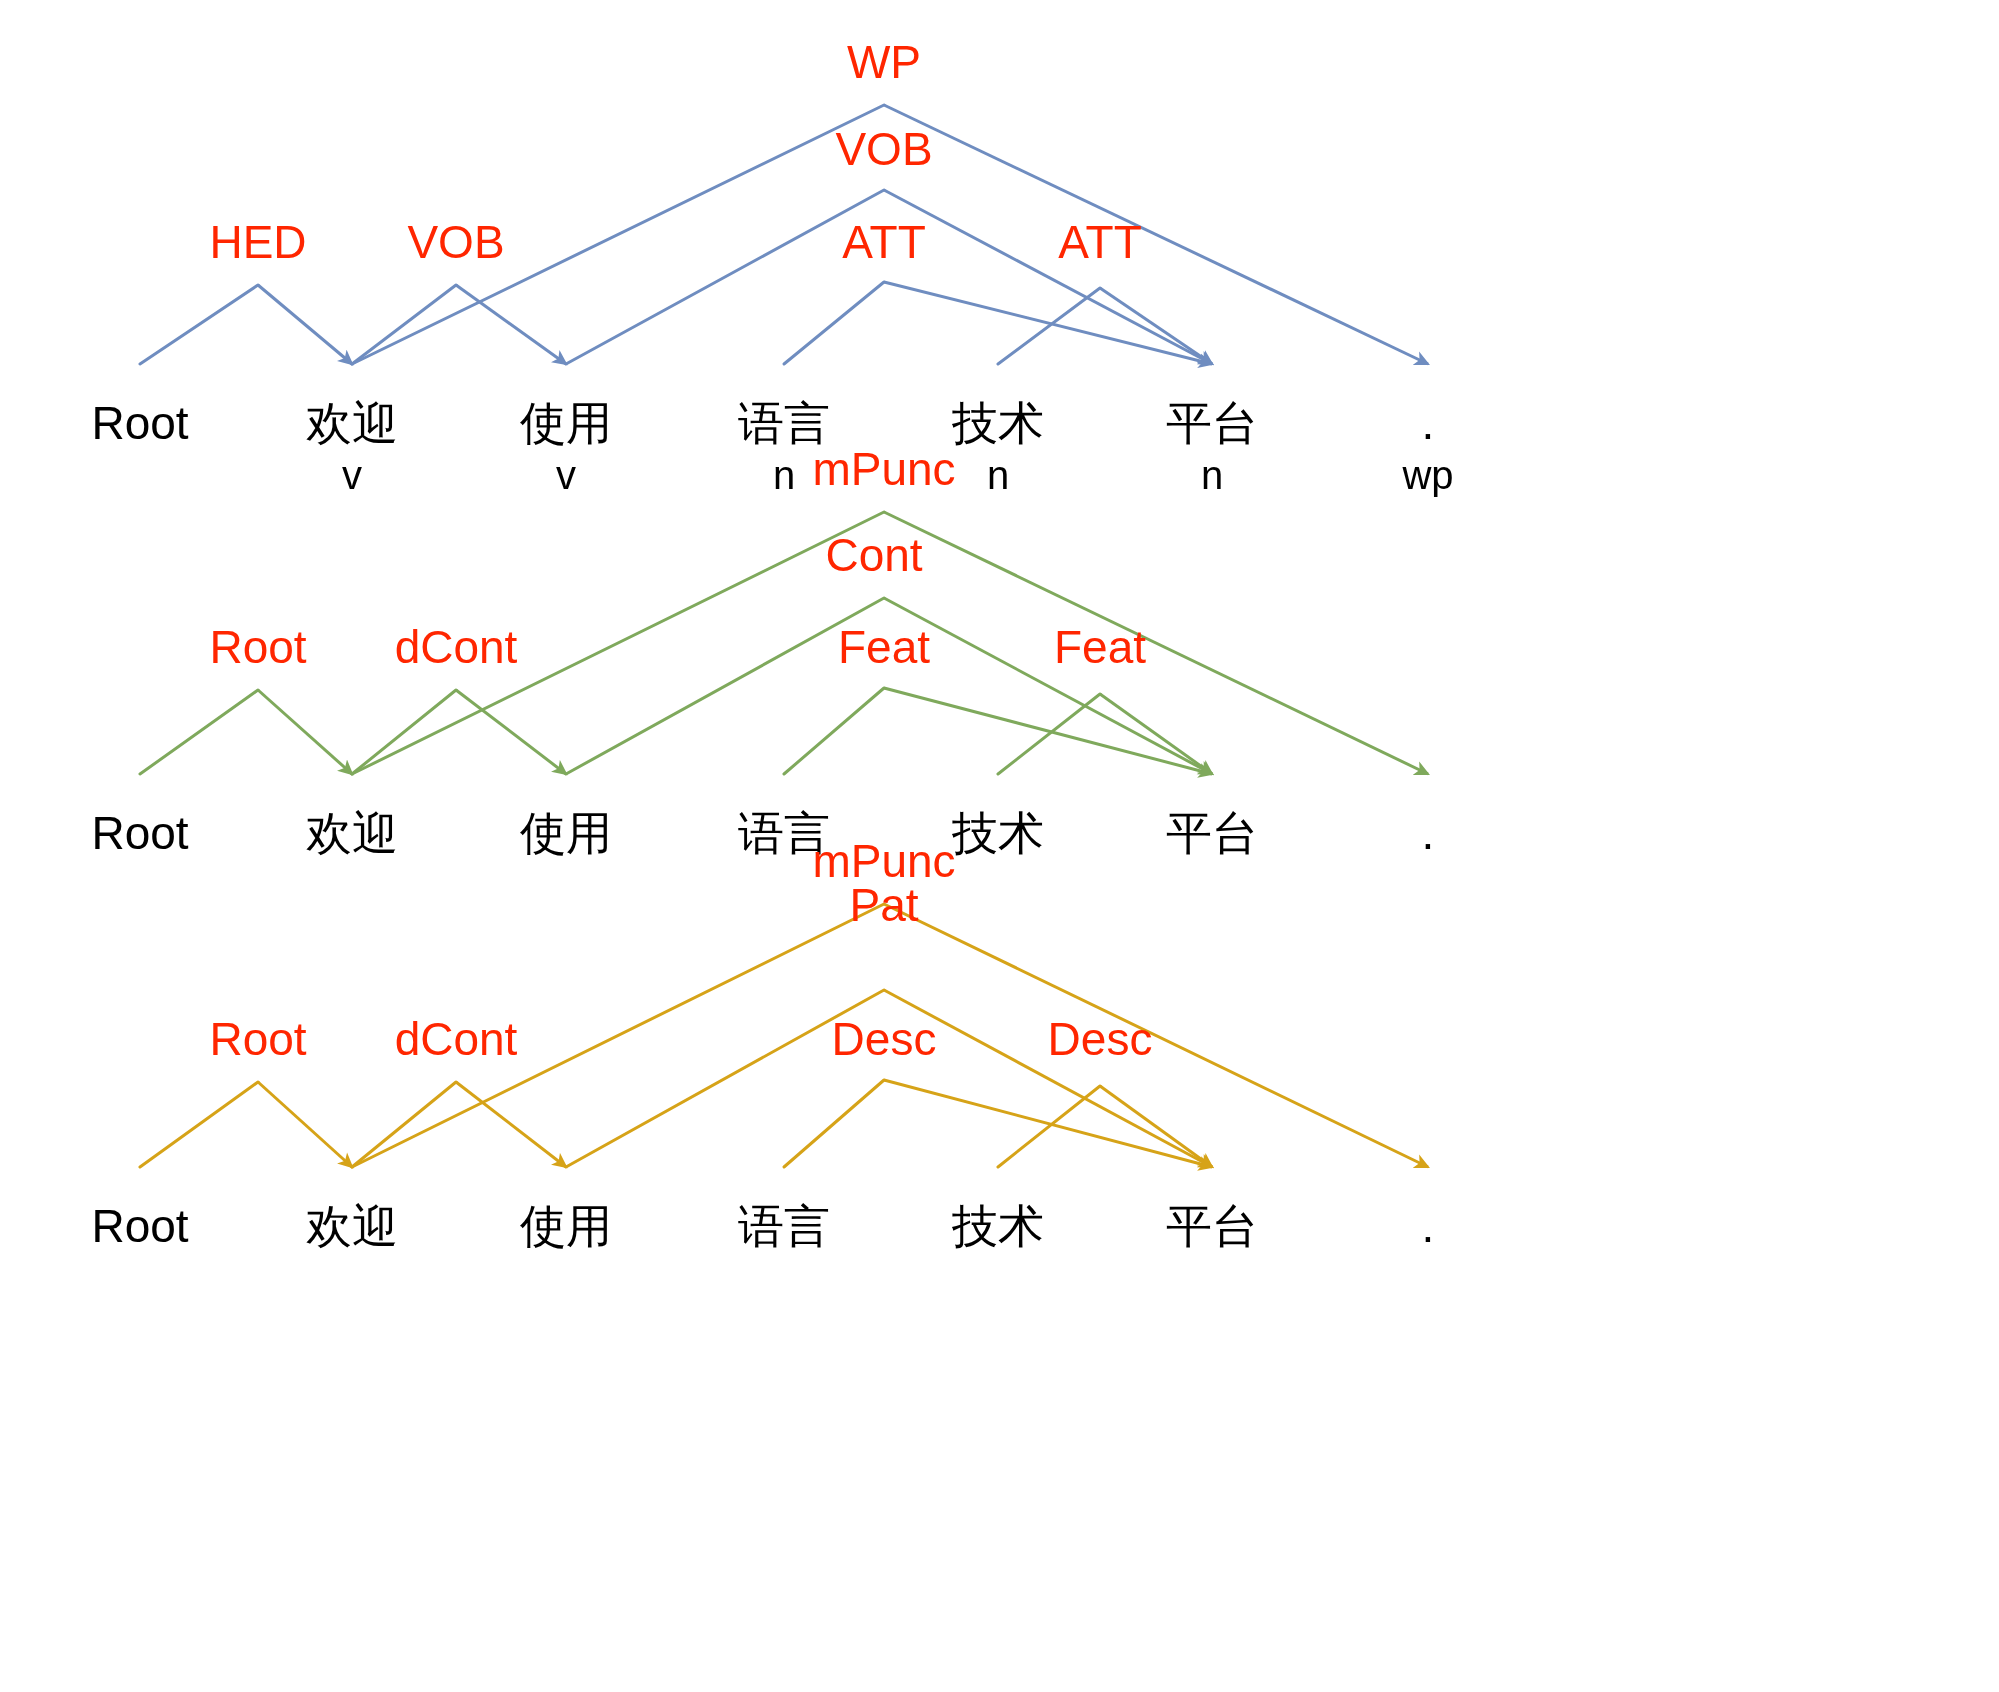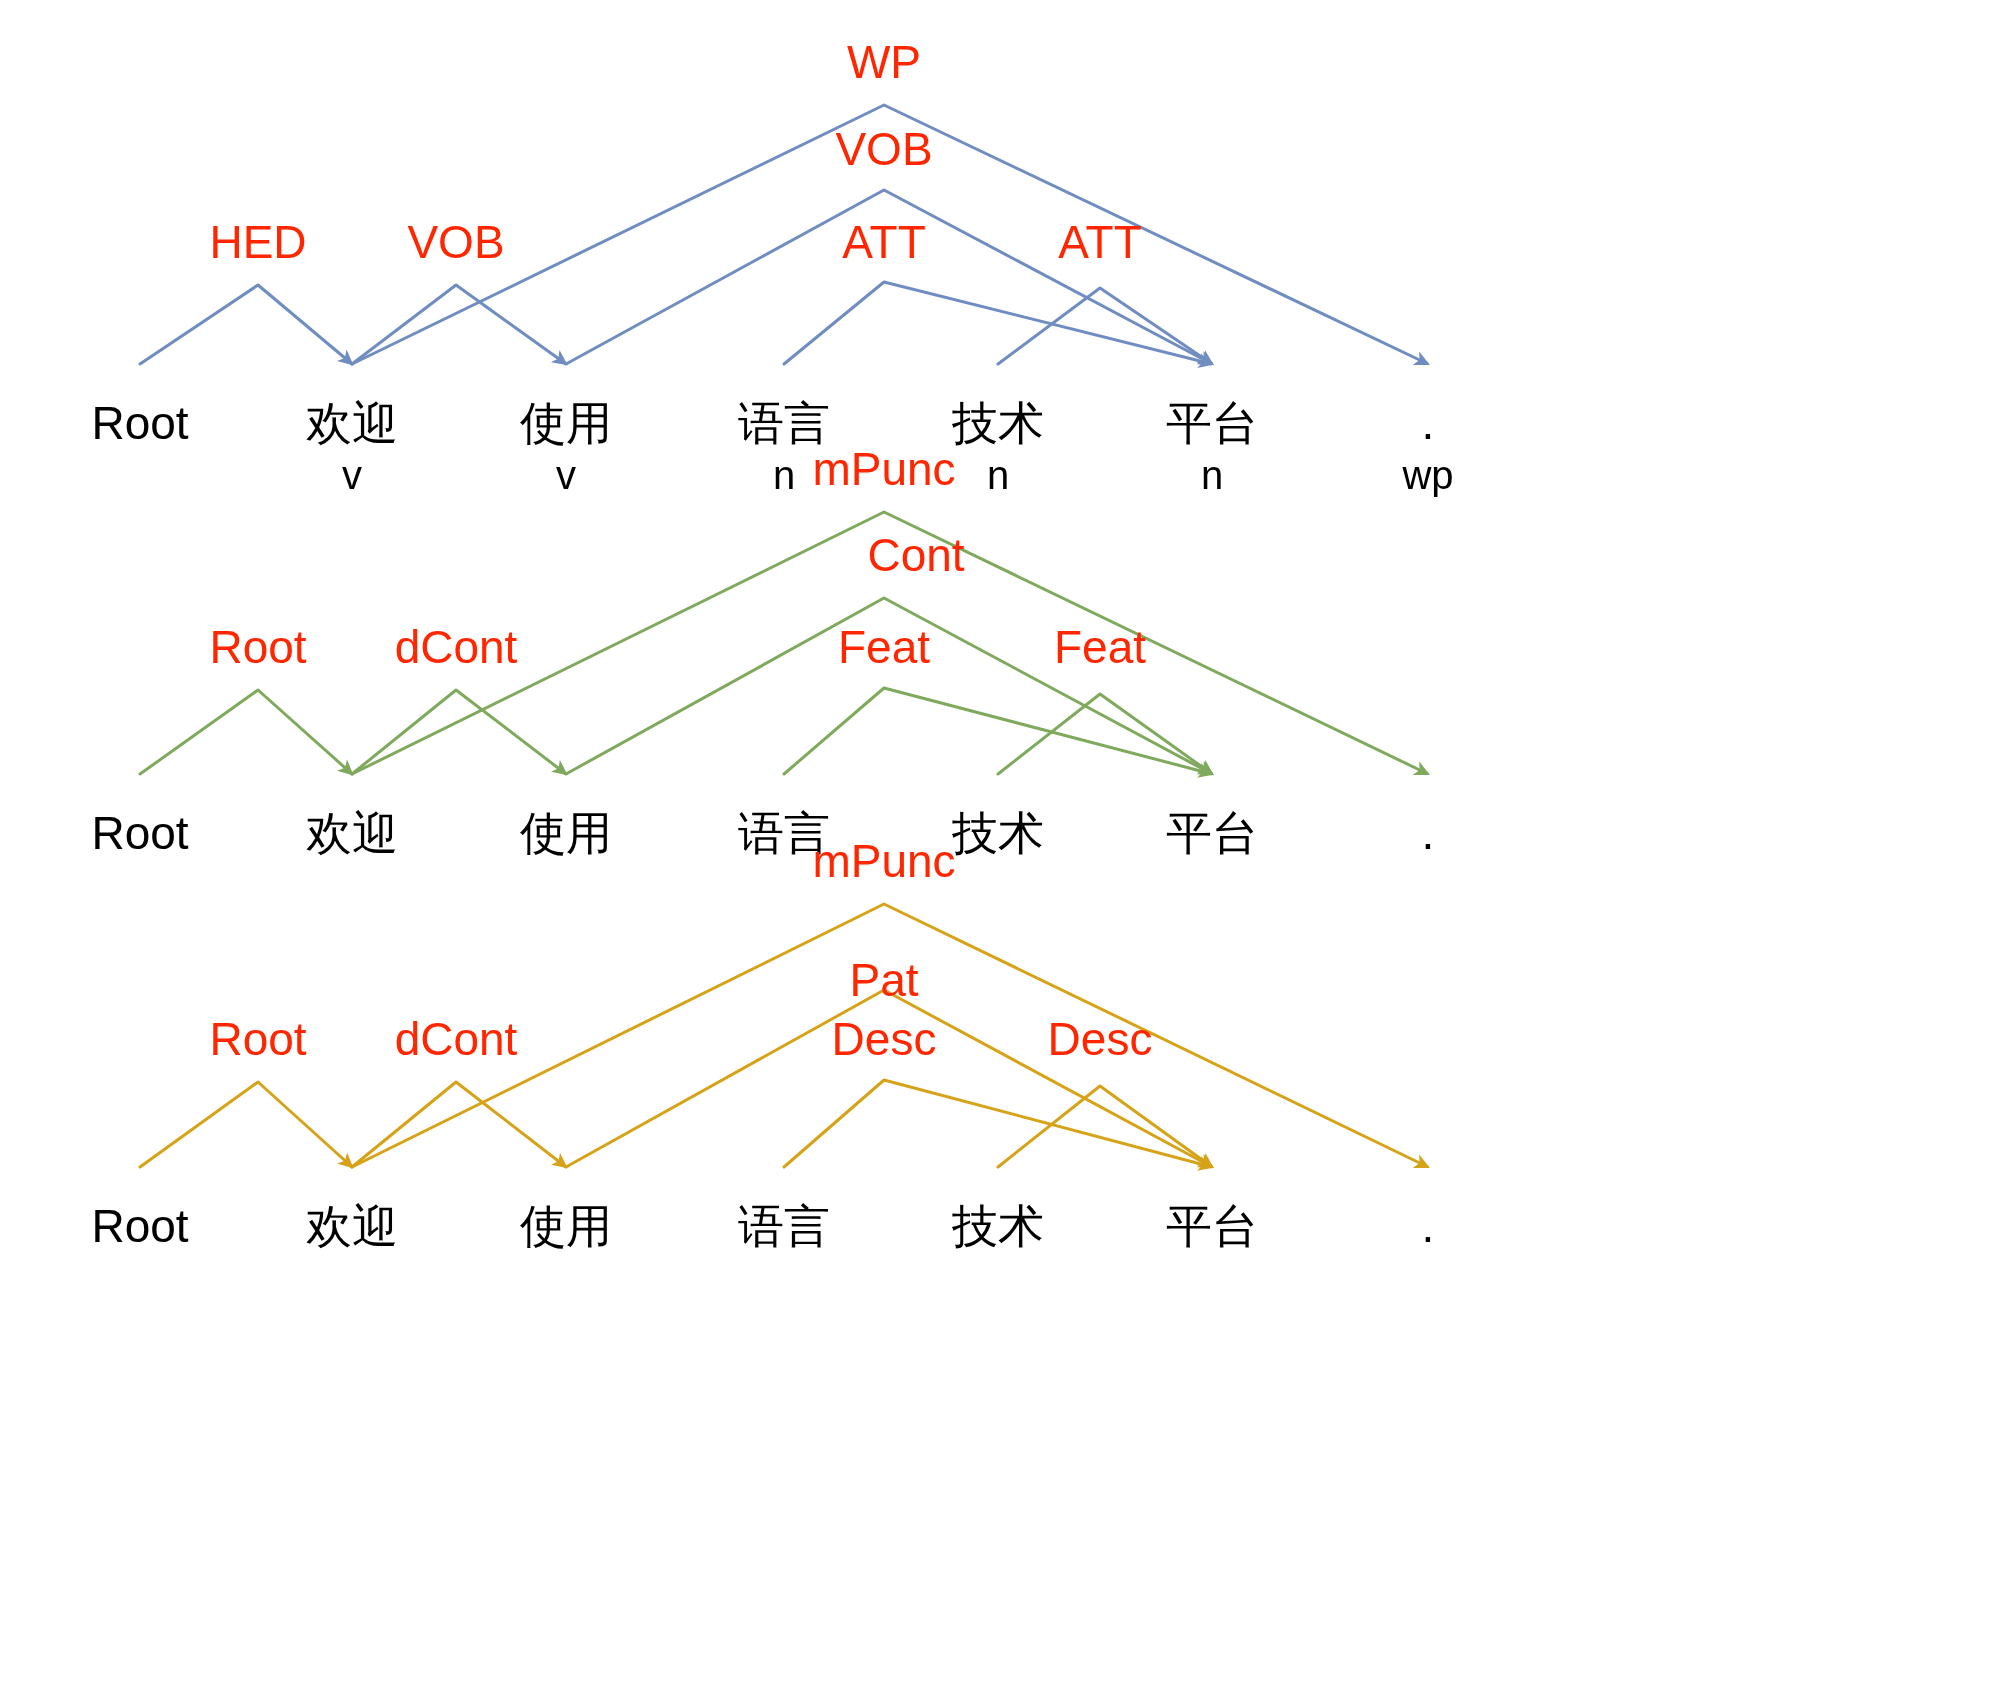--- a/index.html
+++ b/index.html
@@ -130,34 +130,34 @@
       <div class="node-text word-label" style="left: 998px; top: 400px;">技术</div>
       <div class="node-text pos-label" style="left: 998px; top: 455px;">n</div>
       <div class="node-text word-label" style="left: 1212px; top: 400px;">平台</div>
       <div class="node-text pos-label" style="left: 1212px; top: 455px;">n</div>
       <div class="node-text word-label" style="left: 1428px; top: 400px;">.</div>
       <div class="node-text pos-label" style="left: 1428px; top: 455px;">wp</div>
       <div class="rel-label" style="left: 258px; top: 624px;">Root</div>
       <div class="rel-label" style="left: 456px; top: 624px;">dCont</div>
       <div class="rel-label" style="left: 884px; top: 624px;">Feat</div>
       <div class="rel-label" style="left: 1100px; top: 624px;">Feat</div>
-      <div class="rel-label" style="left: 916px; top: 532px; text-align: center;">Cont</div>
+      <div class="rel-label" style="left: 874px; top: 532px; text-align: center;">Cont</div>
       <div class="rel-label" style="left: 884px; top: 446px;">mPunc</div>
       <div class="node-text word-label" style="left: 140px; top: 810px;">Root</div>
       <div class="node-text word-label" style="left: 352px; top: 810px;">欢迎</div>
       <div class="node-text word-label" style="left: 566px; top: 810px;">使用</div>
       <div class="node-text word-label" style="left: 784px; top: 810px;">语言</div>
       <div class="node-text word-label" style="left: 998px; top: 810px;">技术</div>
       <div class="node-text word-label" style="left: 1212px; top: 810px;">平台</div>
       <div class="node-text word-label" style="left: 1428px; top: 810px;">.</div>
       <div class="rel-label" style="left: 258px; top: 1016px;">Root</div>
       <div class="rel-label" style="left: 456px; top: 1016px;">dCont</div>
       <div class="rel-label" style="left: 884px; top: 1016px;">Desc</div>
       <div class="rel-label" style="left: 1100px; top: 1016px;">Desc</div>
-      <div class="rel-label" style="left: 884px; top: 957px;">Pat</div>
+      <div class="rel-label" style="left: 884px; top: 882px;">Pat</div>
       <div class="rel-label" style="left: 884px; top: 838px;">mPunc</div>
       <div class="node-text word-label" style="left: 140px; top: 1203px;">Root</div>
       <div class="node-text word-label" style="left: 352px; top: 1203px;">欢迎</div>
       <div class="node-text word-label" style="left: 566px; top: 1203px;">使用</div>
       <div class="node-text word-label" style="left: 784px; top: 1203px;">语言</div>
       <div class="node-text word-label" style="left: 998px; top: 1203px;">技术</div>
       <div class="node-text word-label" style="left: 1212px; top: 1203px;">平台</div>
       <div class="node-text word-label" style="left: 1428px; top: 1203px;">.</div>
     </div>
 </div>

